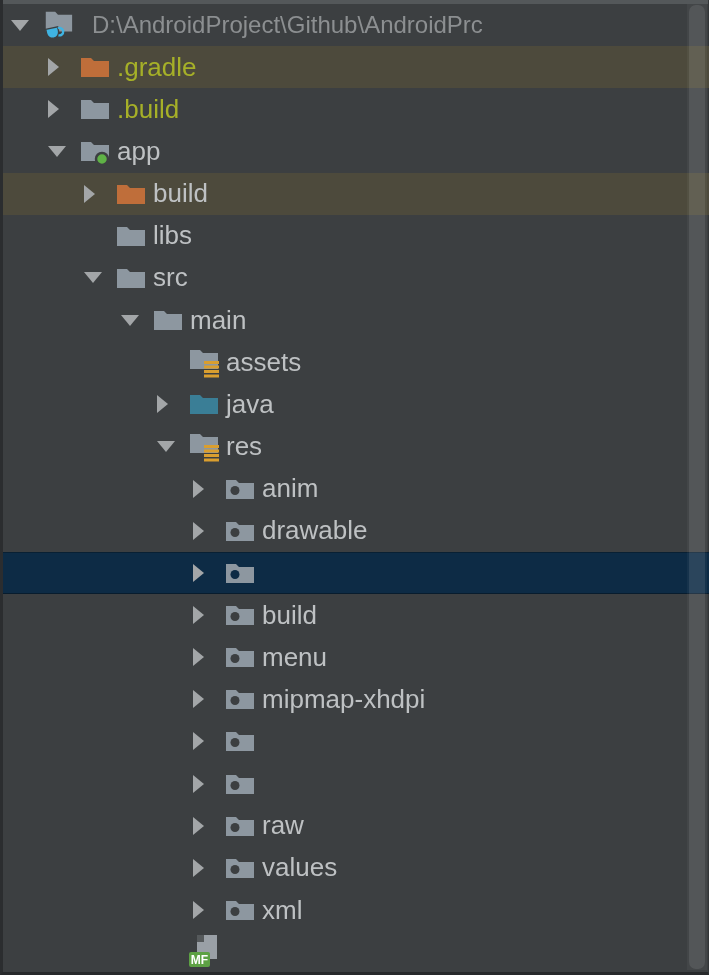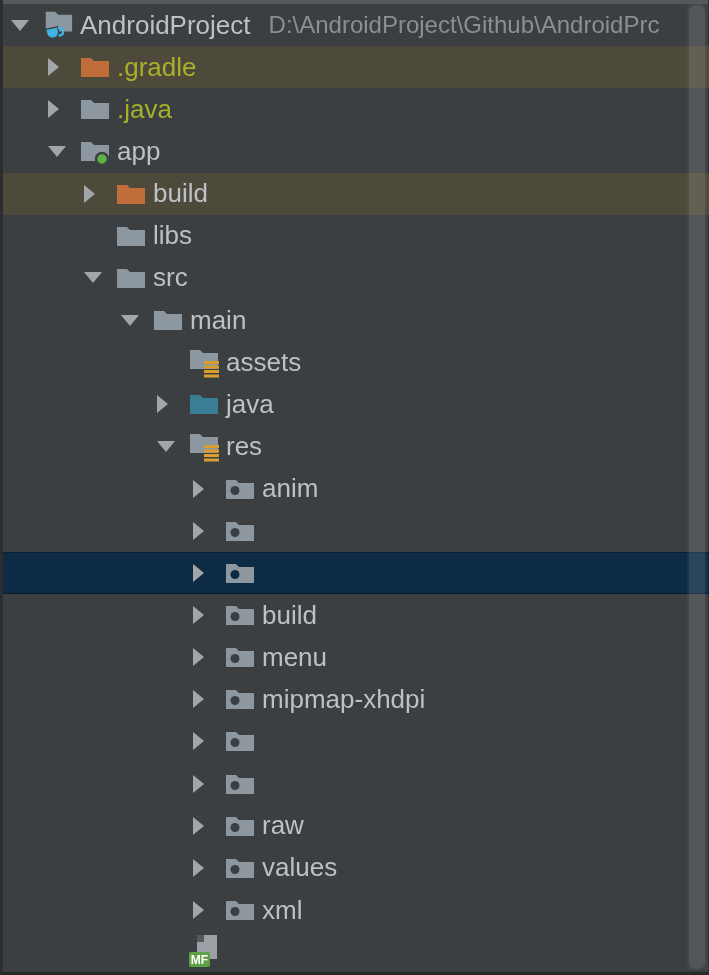--- a/index.html
+++ b/index.html
@@ -58,21 +58,20 @@
         </span>
         <span class="icon-slot">
           <svg width="34" height="36" viewBox="0 0 34 36">
       <path d="M4 4 h10 l3 3 h15 v18 H4 z" fill="#8d97a0"></path>
       <g transform="rotate(-12 12 27)">
         <path d="M5 21 h13 v4.5 a6.5 6.5 0 0 1 -13 0 z" fill="#3fb3e2" stroke="var(--hole)" stroke-width="1.5"></path>
         <path d="M18 22.5 a4 4 0 1 1 -1 7.5" fill="none" stroke="#3fb3e2" stroke-width="2.5"></path>
       </g>
           </svg>
         </span>
-        <span class="label">AndroidProject</span>
         <span class="path-label">D:\AndroidProject\Github\AndroidPrc</span>
       </div>
       <div class="row excluded" style="padding-left: 45px;">
         <span class="arrow-slot">
           <span class="tri-right"></span>
         </span>
         <span class="icon-slot">
           <svg width="32" height="30" viewBox="0 0 32 30">
             <path d="M2 6 h10 l3 3 h15 v16 H2 z" fill="#bf6e3a"></path>
           </svg>
@@ -81,21 +80,21 @@
       </div>
       <div class="row" style="padding-left: 45px;">
         <span class="arrow-slot">
           <span class="tri-right"></span>
         </span>
         <span class="icon-slot">
           <svg width="32" height="30" viewBox="0 0 32 30">
             <path d="M2 6 h10 l3 3 h15 v16 H2 z" fill="#8d97a0"></path>
           </svg>
         </span>
-        <span class="label ignored">.java</span>
+        <span class="label ignored">.build</span>
       </div>
       <div class="row" style="padding-left: 45px;">
         <span class="arrow-slot">
           <span class="tri-down"></span>
         </span>
         <span class="icon-slot">
           <svg width="32" height="30" viewBox="0 0 32 30">
             <path d="M2 6 h10 l3 3 h15 v16 H2 z" fill="#8d97a0"></path>
       <circle cx="23" cy="23" r="6" fill="#5fb246" stroke="var(--hole)" stroke-width="2.5"></circle>
           </svg>
@@ -202,20 +201,21 @@
       <div class="row" style="padding-left: 190px;">
         <span class="arrow-slot">
           <span class="tri-right"></span>
         </span>
         <span class="icon-slot">
           <svg width="32" height="30" viewBox="0 0 32 30">
             <path d="M2 6 h10 l3 3 h15 v16 H2 z" fill="#8d97a0"></path>
       <circle cx="11" cy="16.5" r="4.5" fill="var(--hole)"></circle>
           </svg>
         </span>
+        <span class="label">drawable</span>
       </div>
       <div class="row selected" style="padding-left: 190px;">
         <span class="arrow-slot">
           <span class="tri-right"></span>
         </span>
         <span class="icon-slot">
           <svg width="32" height="30" viewBox="0 0 32 30">
             <path d="M2 6 h10 l3 3 h15 v16 H2 z" fill="#8d97a0"></path>
       <circle cx="11" cy="16.5" r="4.5" fill="var(--hole)"></circle>
           </svg>

